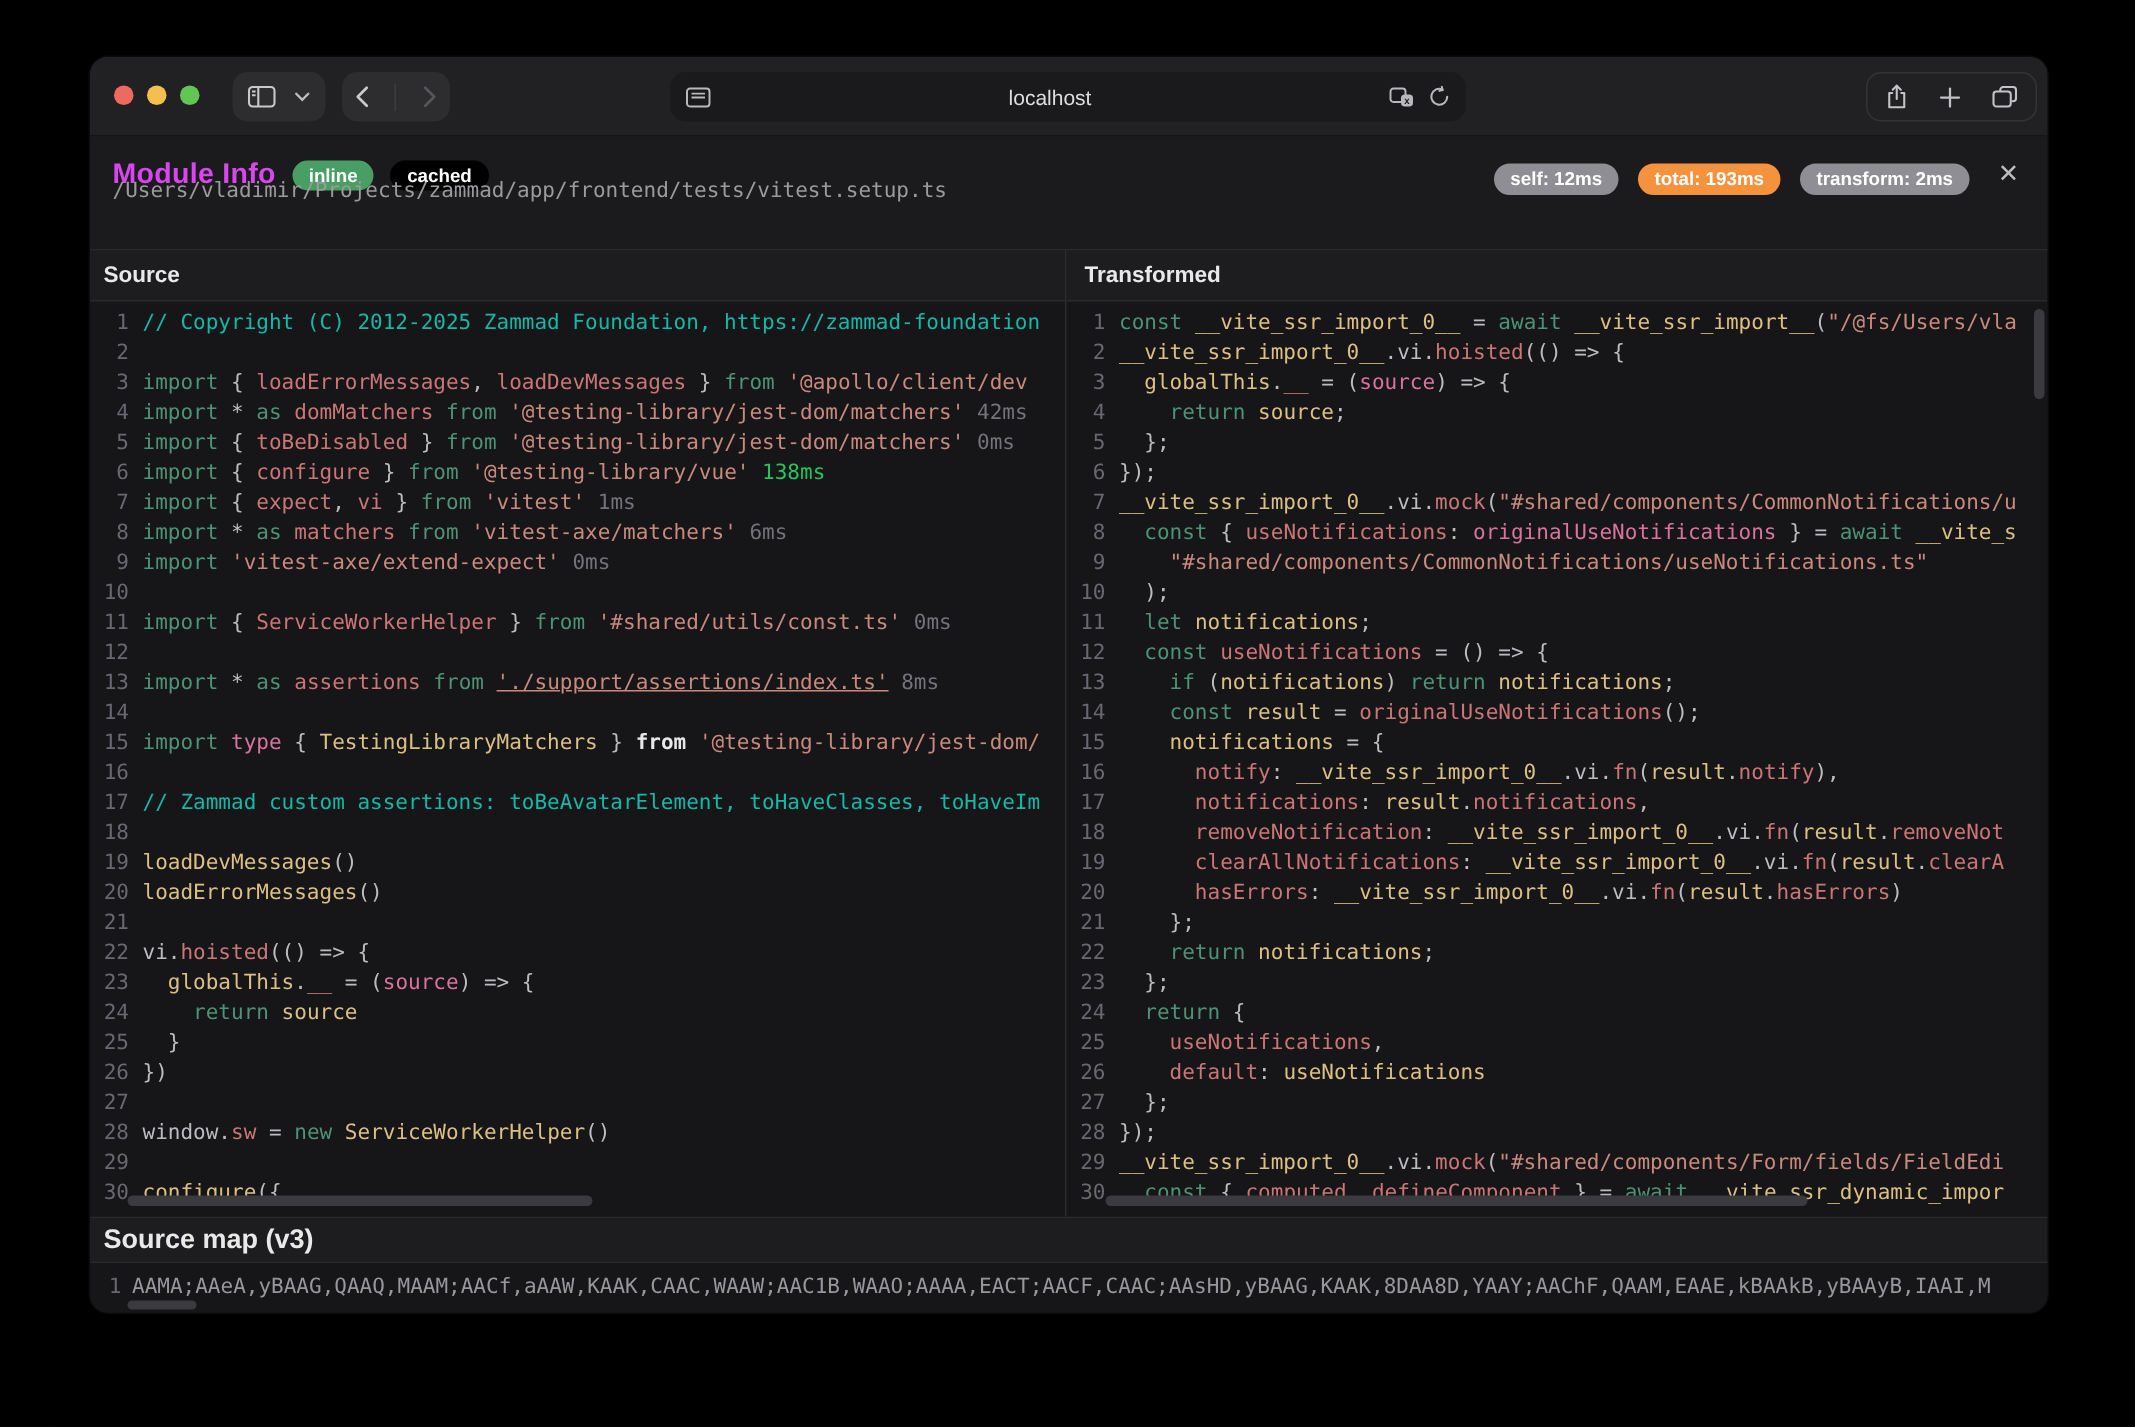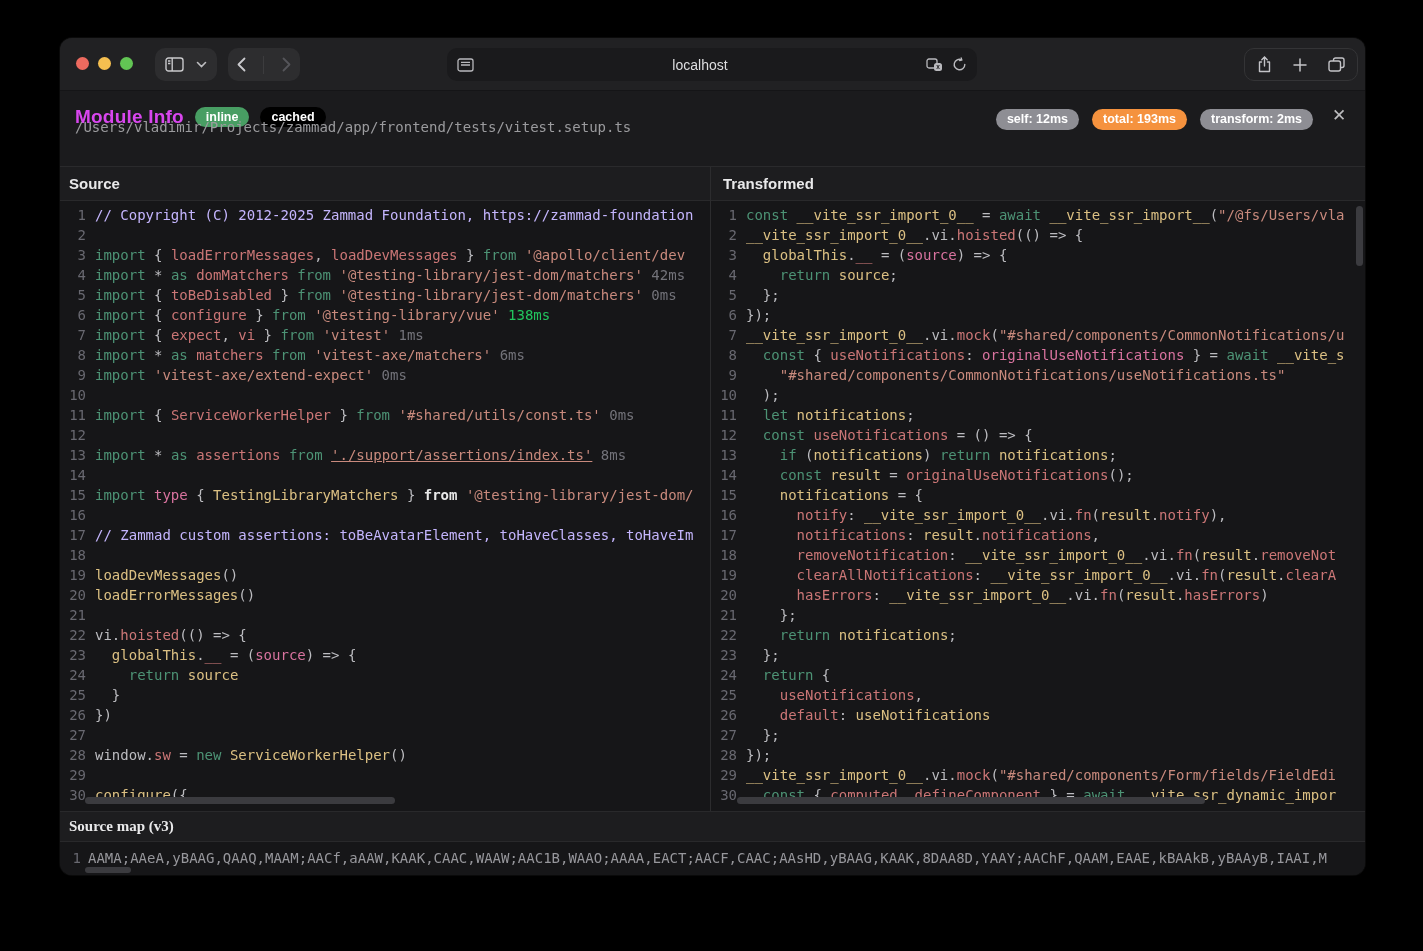--- a/index.html
+++ b/index.html
@@ -42,25 +42,25 @@
             font-size:15px;font-weight:bold;display:flex;align-items:center;padding-left:9px;}
   .panel.tr .panel-hd{padding-left:12px;}
   .codebox{padding-top:4px;font-family:"DejaVu Sans Mono",monospace;font-size:14px;overflow:hidden;}
   .line{display:flex;height:20px;line-height:20px;white-space:pre;}
   .ln{flex:none;width:26px;text-align:right;margin-right:9px;color:#686870;}
   .srcmap .ln{width:21px;margin-right:7px;}
   .code{white-space:pre;}
   
   .tk-k{color:#4d9375;} .tk-s{color:#c98a7d;} .tk-sl{color:#c98a7d;text-decoration:underline;}
   .tk-r{color:#cb7676;} .tk-y{color:#dcc083;} .tk-pk{color:#d9739f;}
-  .tk-w{color:#bcbcc0;} .tk-c{color:#c4b5fd;} .tk-d{color:#73737a;}
+  .tk-w{color:#bcbcc0;} .tk-c{color:#14b8a6;} .tk-d{color:#73737a;}
   .tk-o{color:#22c55e;} .tk-b{color:#e8e8e8;font-weight:bold;} .tk-m{color:#97979c;}
   
   .srcmap-hd{height:29px;background:#1d1d1f;border-top:1px solid #29292b;border-bottom:1px solid #29292b;
-             color:#e9e9ea;font-size:15px;font-weight:bold;display:flex;align-items:center;padding-left:9px;font-family:Liberation Serif, serif;}
+             color:#e9e9ea;font-size:18px;font-weight:bold;display:flex;align-items:center;padding-left:9px;}
   .srcmap .codebox{padding-top:6px;background:#161618;height:29px;}
   
   .sbar{position:absolute;background:#3b3b3f;border-radius:4px;}
   .sb-src-h{left:25px;top:759px;width:310px;height:7px;}
   .sb-tr-h{left:677px;top:759px;width:468px;height:7px;}
   .sb-map-h{left:25px;top:829px;width:46px;height:6px;}
   .sb-tr-v{left:1296px;top:168px;width:7px;height:60px;}
   svg{display:block;}
 </style>
 </head>

